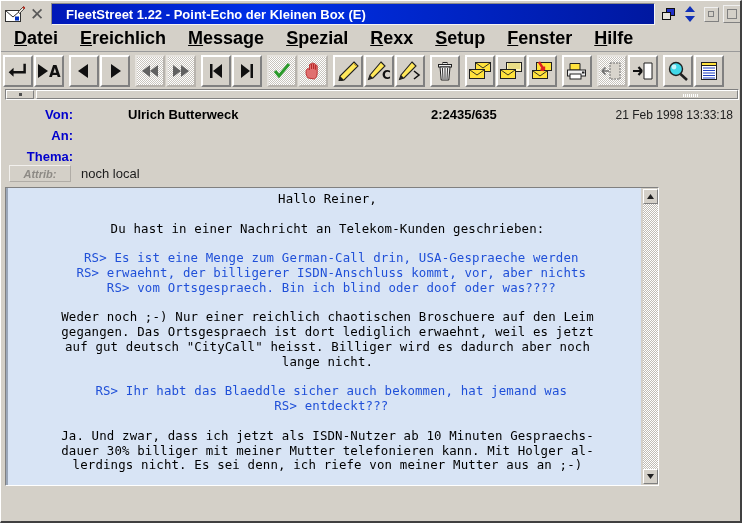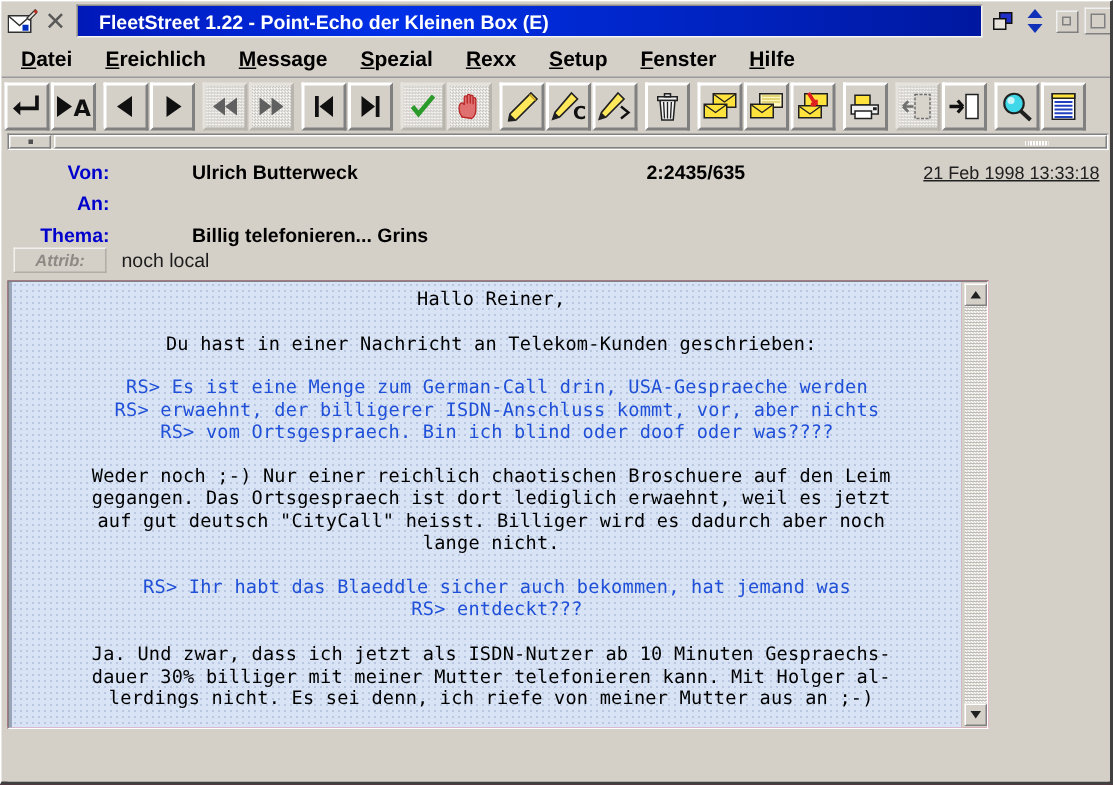--- a/index.html
+++ b/index.html
@@ -86,21 +86,21 @@
 
   
   #menubar {
     position: absolute; left: 0; top: 26px;
     width: 742px; height: 24px;
     background: #d4d0c8;
     display: flex; align-items: center;
     border-bottom: 1px solid #9a9a9a;
   }
   .menu-item {
-    font-size: 14px;
+    font-size: 18px;
     color: #000;
     font-weight: bold;
     padding: 1px 9px 2px 9px;
     margin-left: 4px;
     white-space: nowrap;
     cursor: default;
     font-family: "Liberation Sans", sans-serif;
   }
   .menu-item u { text-decoration: underline; }
 
@@ -206,21 +206,20 @@
   #addr-mid {
     position: absolute; left: 430px; top: 0;
     font-size: 13px; font-weight: bold; color: #000;
     font-family: "Liberation Sans", sans-serif;
   }
   #datetime {
     position: absolute; right: 10px; top: 1px;
     font-size: 12px; color: #202020;
     font-family: "Liberation Sans", sans-serif;
     white-space: nowrap;
-    text-decoration: underline;
   }
   #attrib-btn {
     position: absolute; left: 8px; top: 64px;
     width: 62px; height: 17px;
     box-sizing: border-box;
     border-top: 1px solid #f2f0ed;
     border-left: 1px solid #f2f0ed;
     border-right: 1px solid #b0aca6;
     border-bottom: 1px solid #b0aca6;
     background: #d4d0c8;
@@ -594,21 +593,20 @@
     <div class="hrow" style="top:27px;">
       <div class="hlabel-wrap">
         <span class="hlabel">An:</span>
       </div>
     </div>
 
     <div class="hrow" style="top:48px;">
       <div class="hlabel-wrap">
         <span class="hlabel">Thema:</span>
       </div>
-      <span class="hvalue">Billig telefonieren... Grins</span>
     </div>
 
     <div id="attrib-btn">
       <span id="attrib-label">Attrib:</span>
     </div>
     <span id="attrib-value">noch local</span>
   </div>
 
   <div id="bodywrap">
     <div id="bodyarea">

